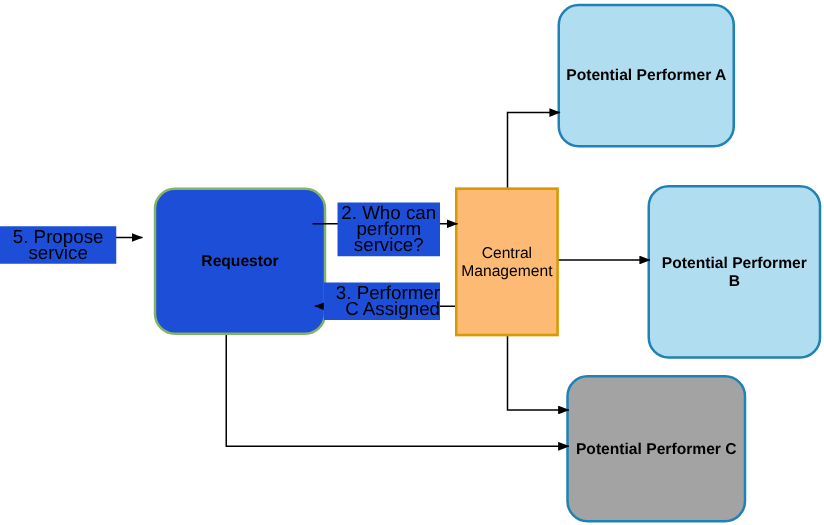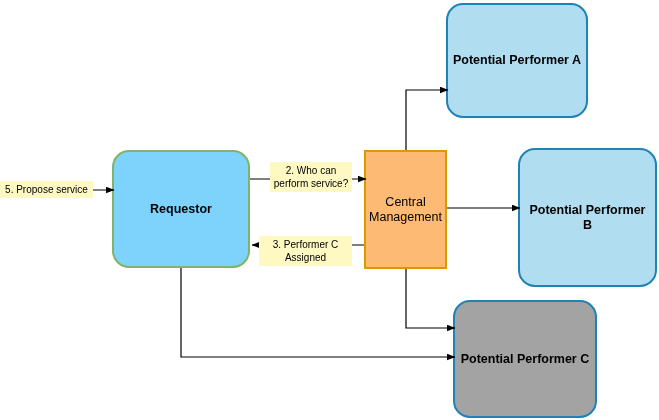--- a/index.html
+++ b/index.html
@@ -14,26 +14,26 @@
   }
   .node.regular{font-weight:normal;}
   .rounded{border-radius:17px;}
   #node-requestor{left:112px;top:150px;width:138px;height:118px;}
   #node-central-management{left:364px;top:150px;width:83px;height:119px;}
   #node-performer-a{left:446px;top:3px;width:142px;height:115px;}
   #node-performer-b{left:518px;top:148px;width:139px;height:139px;}
   #node-performer-c{left:453px;top:300px;width:144px;height:118px;}
   .edge-layer{position:absolute;left:0;top:0;width:659px;height:420px;z-index:3;pointer-events:none;}
   .edge-label{
-    position:absolute;background:#fef9c3;text-align:center;
-    font-size:10px;line-height:13px;padding:2px 0;z-index:4;
+    position:absolute;background:#1d4ed8;text-align:center;
+    font-size:15px;line-height:13px;padding:2px 0;z-index:4;
   }
   #label-propose-service{left:0;top:181px;width:93px;}
   #label-who-can-perform{left:270px;top:162px;width:82px;}
-  #label-performer-assigned{left:259px;top:236px;width:93px;}
+  #label-performer-assigned{left:259px;top:226px;width:93px;text-align:right;}
   #label-share-info{left:209px;top:344px;width:165px;}
 </style>
 </head>
 <body>
 
 <div class="canvas">
 
   <svg class="edge-layer" width="659" height="420" viewBox="0 0 659 420" xmlns="http://www.w3.org/2000/svg">
     <defs>
       <marker id="arrowhead" markerWidth="9" markerHeight="7" refX="8.5" refY="3.5" orient="auto" markerUnits="userSpaceOnUse">
@@ -42,21 +42,21 @@
     </defs>
   <polyline points="2,190 114,190" fill="none" stroke="#000000" stroke-width="1.2" marker-end="url(#arrowhead)"></polyline>
       <polyline points="250,179 366,179" fill="none" stroke="#000000" stroke-width="1.2" marker-end="url(#arrowhead)"></polyline>
       <polyline points="364,245 252,245" fill="none" stroke="#000000" stroke-width="1.2" marker-end="url(#arrowhead)"></polyline>
       <polyline points="406,150 406,90 448,90" fill="none" stroke="#000000" stroke-width="1.2" marker-end="url(#arrowhead)"></polyline>
       <polyline points="447,208 520,208" fill="none" stroke="#000000" stroke-width="1.2" marker-end="url(#arrowhead)"></polyline>
       <polyline points="406,269 406,328 455,328" fill="none" stroke="#000000" stroke-width="1.2" marker-end="url(#arrowhead)"></polyline>
       <polyline points="181,268 181,357 455,357" fill="none" stroke="#000000" stroke-width="1.2" marker-end="url(#arrowhead)"></polyline>
     </svg>
 
-  <div class="node rounded" id="node-requestor" style="background-color: #7dd3fc; border-color: rgb(130, 179, 102);">
+  <div class="node rounded" id="node-requestor" style="background-color: #1d4ed8; border-color: rgb(130, 179, 102); margin-left: 11px;">
     <span>Requestor</span>
   </div>
 
   <div class="node regular" id="node-central-management" style="background-color: #fdba74; border-color: rgb(215, 155, 0);">
     <span>Central Management</span>
   </div>
 
   <div class="node rounded" id="node-performer-a" style="background-color: rgb(177, 221, 240); border-color: rgb(30, 130, 180); justify-content: center;">
     <span>Potential Performer A</span>
   </div>

